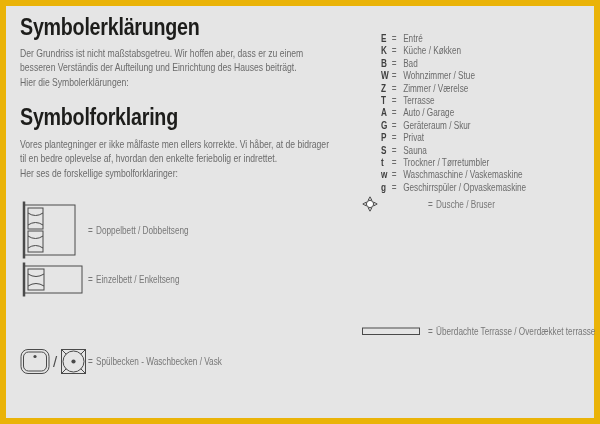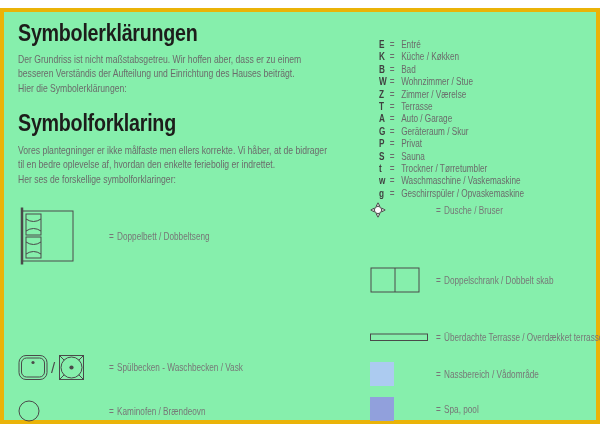--- a/index.html
+++ b/index.html
@@ -2,21 +2,21 @@
 <html><head>
 <meta charset="utf-8">
 <style>
   * { margin:0; padding:0; box-sizing:border-box; }
   html,body { width:600px; height:424px; }
   body {
     font-family: "Liberation Sans", sans-serif;
     background:#ffffff; color:#6b6b6b;
     position:relative; overflow:hidden;
   }
-  .page { position:absolute; inset:0; background:#86efac; border:4px solid #eab308;margin-top:8px; }
+  .page { position:absolute; inset:0; background:#e5e5e5; border:6px solid #eab308; }
   .heading {
     position:absolute; left:14px;
     font-size:24px; font-weight:700; color:#1d1d1b; letter-spacing:-0.3px;
     transform:scaleX(0.82); transform-origin:0 0; white-space:nowrap;
   }
   .para {
     position:absolute; left:14px;
     font-size:10.5px; line-height:14.4px; color:#6b6b6b;
     white-space:pre-line;
     transform:scaleX(0.82); transform-origin:0 0; width:440px;
@@ -25,22 +25,22 @@
   
   .abbr-list { position:absolute; left:375px; top:27px; }
   .abbr-row { display:flex; align-items:baseline; height:12.4px; font-size:10px;
               transform:scaleX(0.82); transform-origin:0 50%; white-space:nowrap; }
   .abbr-letter { width:13px; font-weight:700; color:#3f3f3f; }
   .abbr-eq { width:14px; color:#6b6b6b; }
   .abbr-label { color:#6b6b6b; }
 
   
   .lrow { position:absolute; display:flex; align-items:center; }
-  .lrow.left  { left:14px;gap:23px; }
-  .lrow.right { left:366px;justify-content:flex-end; }
+  .lrow.left  { left:14px; }
+  .lrow.right { left:356px;justify-content:flex-end; }
   .symcell { display:flex; align-items:center; flex:none; }
   .lrow.left  .symcell { width:68px; }
   .lrow.right .symcell { width:66px; }
   .lab { font-size:10px; color:#777; display:inline-block;
          transform:scaleX(0.82); transform-origin:0 50%; white-space:nowrap; }
   .lab .eqs { margin-right:4px; }
   .slash { font-size:15px; color:#4a4a4a; margin:0 3px; font-weight:400; }
 
   svg { display:block; }
   .dots {
@@ -140,20 +140,32 @@
         <path d="M8 12 Q15.5 17 23 12"></path>
           <path d="M8 24 Q15.5 19 23 24"></path>
         <rect x="8" y="30" width="15" height="21"></rect>
         <path d="M8 35 Q15.5 40 23 35"></path>
           <path d="M8 47 Q15.5 42 23 47"></path>
       </svg>
     </span>
     <span class="lab"><span class="eqs">=</span><span>Doppelbett / Dobbeltseng</span></span>
   </div>
 
+  <div class="lrow left" style="top:255px;height:36px">
+    <span class="symcell">
+      <svg width="64" height="35" viewBox="0 0 64 35" fill="none" stroke="#4a4a4a">
+        <rect x="4" y="4" width="58" height="27"></rect>
+        <line x1="4" y1="0.5" x2="4" y2="34.5" stroke-width="2.5"></line>
+        <rect x="8" y="7" width="16" height="21"></rect>
+        <path d="M8 12 Q16 17 24 12"></path>
+          <path d="M8 24 Q16 19 24 24"></path>
+      </svg>
+    </span>
+    <span class="lab"><span class="eqs">=</span><span>Einzelbett / Enkeltseng</span></span>
+  </div>
 
 
   <div class="lrow left" style="top:340px;height:30px">
     <span class="symcell">
       <svg width="30" height="27" viewBox="0 0 30 27" fill="none" stroke="#4a4a4a">
         <rect x="1" y="1.5" width="28" height="24" rx="7"></rect>
         <rect x="3.5" y="4" width="23" height="19" rx="5"></rect>
         <circle cx="15" cy="8.5" r="1.6" fill="#4a4a4a" stroke="none"></circle>
       </svg>
       <span class="slash">/</span>
@@ -163,74 +175,41 @@
         <circle cx="13.5" cy="13.5" r="2.1" fill="#4a4a4a" stroke="none"></circle>
         <line x1="2" y1="2" x2="6.2" y2="6.2"></line>
           <line x1="25" y1="2" x2="20.8" y2="6.2"></line>
         <line x1="2" y1="25" x2="6.2" y2="20.8"></line>
           <line x1="25" y1="25" x2="20.8" y2="20.8"></line>
       </svg>
     </span>
     <span class="lab"><span class="eqs">=</span><span>Spülbecken - Waschbecken / Vask</span></span>
   </div>
 
-  <div class="lrow left" style="top:386px;height:26px">
-    <span class="symcell">
-      <svg width="24" height="24" viewBox="0 0 24 24" fill="none" stroke="#4a4a4a">
-        <circle cx="11" cy="12" r="10"></circle>
-      </svg>
-    </span>
-    <span class="lab"><span class="eqs">=</span><span>Kaminofen / Brændeovn</span></span>
-  </div>
 
   <div class="lrow right" style="top:188px;height:20px">
     <span class="symcell">
       <svg width="16" height="16" viewBox="0 0 16 16" fill="#ffffff" stroke="#4a4a4a">
         <circle cx="8" cy="8" r="3.6"></circle>
         <path d="M8 0.8 L9.8 4.2 L6.2 4.2 Z"></path>
         <path d="M8 15.2 L9.8 11.8 L6.2 11.8 Z"></path>
         <path d="M0.8 8 L4.2 6.2 L4.2 9.8 Z"></path>
         <path d="M15.2 8 L11.8 6.2 L11.8 9.8 Z"></path>
       </svg>
     </span>
     <span class="lab"><span class="eqs">=</span><span>Dusche / Bruser</span></span>
   </div>
 
 
-  <div class="lrow right" style="top:254px;height:28px">
-    <span class="symcell">
-      <svg width="50" height="26" viewBox="0 0 50 26" fill="none" stroke="#4a4a4a">
-        <rect x="1" y="1" width="48" height="24"></rect>
-        <line x1="25" y1="1" x2="25" y2="25"></line>
-      </svg>
-    </span>
-    <span class="lab"><span class="eqs">=</span><span>Doppelschrank / Dobbelt skab</span></span>
-  </div>
 
 
   <div class="lrow right" style="top:319px;height:12px">
     <span class="symcell">
       <svg width="58" height="9" viewBox="0 0 58 9" fill="none" stroke="#4a4a4a">
         <rect x="0.5" y="1" width="57" height="6.5"></rect>
       </svg>
     </span>
     <span class="lab"><span class="eqs">=</span><span>Überdachte Terrasse / Overdækket terrasse</span></span>
   </div>
 
-  <div class="lrow right" style="top:349px;height:26px">
-    <span class="symcell">
-      <svg width="24" height="24" viewBox="0 0 24 24">
-        <rect x="0" y="0" width="24" height="24" fill="#accbf0"></rect>
-      </svg>
-    </span>
-    <span class="lab"><span class="eqs">=</span><span>Nassbereich / Vådområde</span></span>
-  </div>
-
-  <div class="lrow right" style="top:384px;height:26px">
-    <span class="symcell">
-      <svg width="24" height="24" viewBox="0 0 24 24">
-        <rect x="0" y="0" width="24" height="24" fill="#91a0dc"></rect>
-      </svg>
-    </span>
-    <span class="lab"><span class="eqs">=</span><span>Spa, pool</span></span>
-  </div>
+
 
 </div>
 
 </body></html>

